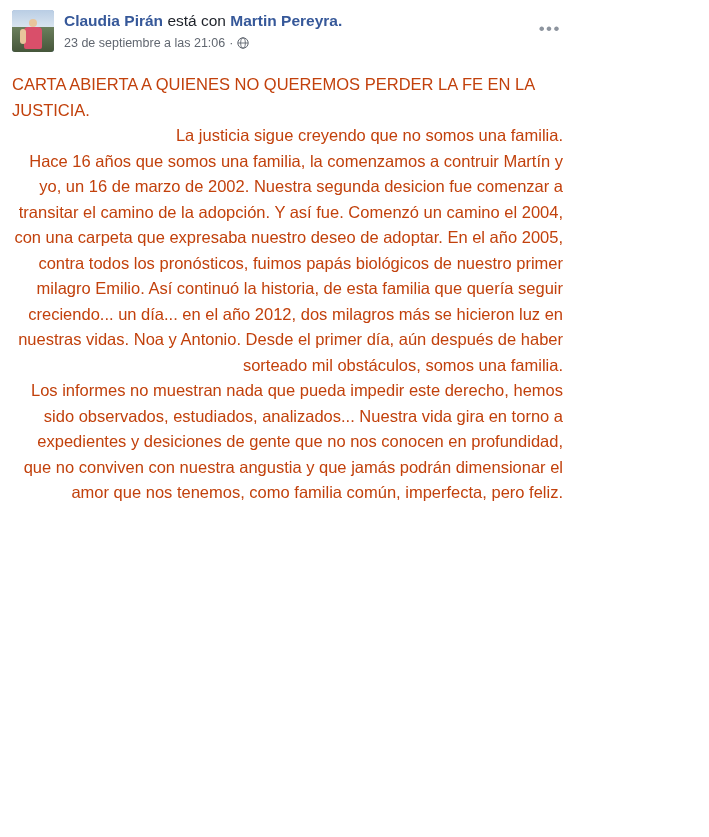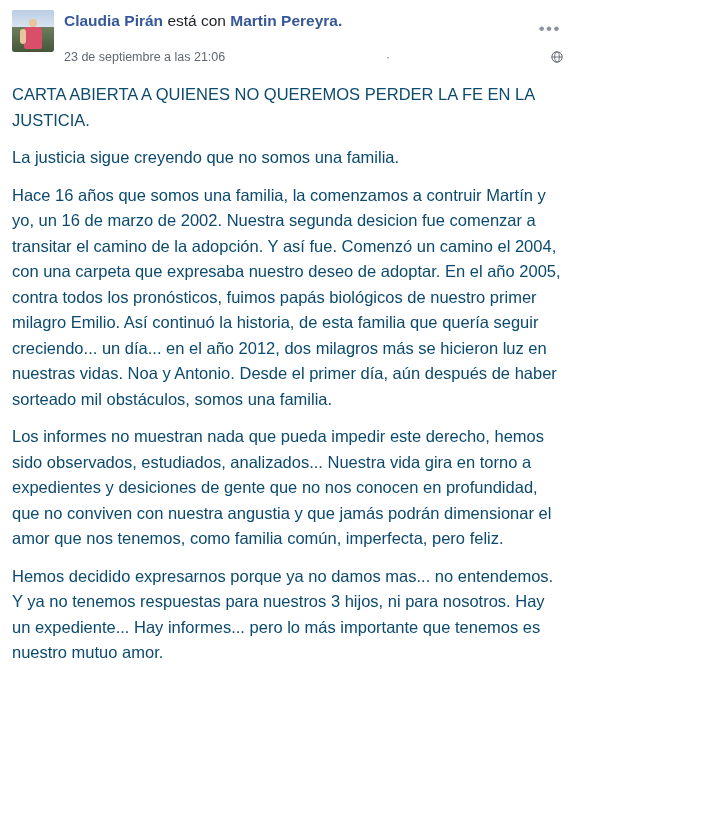--- a/index.html
+++ b/index.html
@@ -84,24 +84,23 @@
   }
   .with-text { color: #1d2129; }
   .tagged {
     color: #365899;
     font-weight: bold;
   }
   .line2 {
     font-size: 12.5px;
     color: #616770;
     line-height: 18px;
-    margin-top: 17px;
+    margin-top: 3px;
     display: flex;
     align-items: center;
-    justify-content: space-between;
   }
   .line2 .sep { margin: 0 4px; }
   .globe {
     display: inline-block;
     width: 12px;
     height: 12px;
     position: relative;
     vertical-align: -2px;
   }
   .globe svg { display: block; }
@@ -113,27 +112,28 @@
     font-size: 17px;
     letter-spacing: 1.5px;
     line-height: 1;
     cursor: pointer;
     padding: 4px 2px;
   }
   .post-body {
     margin-top: 16px;
     font-size: 16.5px;
     line-height: 25.5px;
-    color: #0c4a6e;
+    color: #c2410c;
   }
   .para {
     margin: 0 0 0 0;
   }
   .para + .para {
-    margin-top: 12px;
+    margin-top: 0;
+    text-align: right;
   }
   .gap {
     margin-top: 19px;
   }
 </style>
 </head>
 <body>
 
 <div class="post">
 
@@ -167,16 +167,15 @@
     </div>
 
     <div class="more-dots">•••</div>
   </div>
 
   <div class="post-body">
     <p class="para">CARTA ABIERTA A QUIENES NO QUEREMOS PERDER LA FE EN LA JUSTICIA.</p>
     <p class="para gap">La justicia sigue creyendo que no somos una familia.</p>
     <p class="para gap">Hace 16 años que somos una familia, la comenzamos a contruir Martín y yo, un 16 de marzo de 2002. Nuestra segunda desicion fue comenzar a transitar el camino de la adopción. Y así fue. Comenzó un camino el 2004, con una carpeta que expresaba nuestro deseo de adoptar. En el año 2005, contra todos los pronósticos, fuimos papás biológicos de nuestro primer milagro Emilio. Así continuó la historia, de esta familia que quería seguir creciendo... un día... en el año 2012, dos milagros más se hicieron luz en nuestras vidas. Noa y Antonio. Desde el primer día, aún después de haber sorteado mil obstáculos, somos una familia.</p>
     <p class="para">Los informes no muestran nada que pueda impedir este derecho, hemos sido observados, estudiados, analizados... Nuestra vida gira en torno a expedientes y desiciones de gente que no nos conocen en profundidad, que no conviven con nuestra angustia y que jamás podrán dimensionar el amor que nos tenemos, como familia común, imperfecta, pero feliz.</p>
-    <p class="para">Hemos decidido expresarnos porque ya no damos mas... no entendemos. Y ya no tenemos respuestas para nuestros 3 hijos, ni para nosotros. Hay un expediente... Hay informes... pero lo más importante que tenemos es nuestro mutuo amor.</p>
   </div>
 
 </div>
 
 </body></html>

